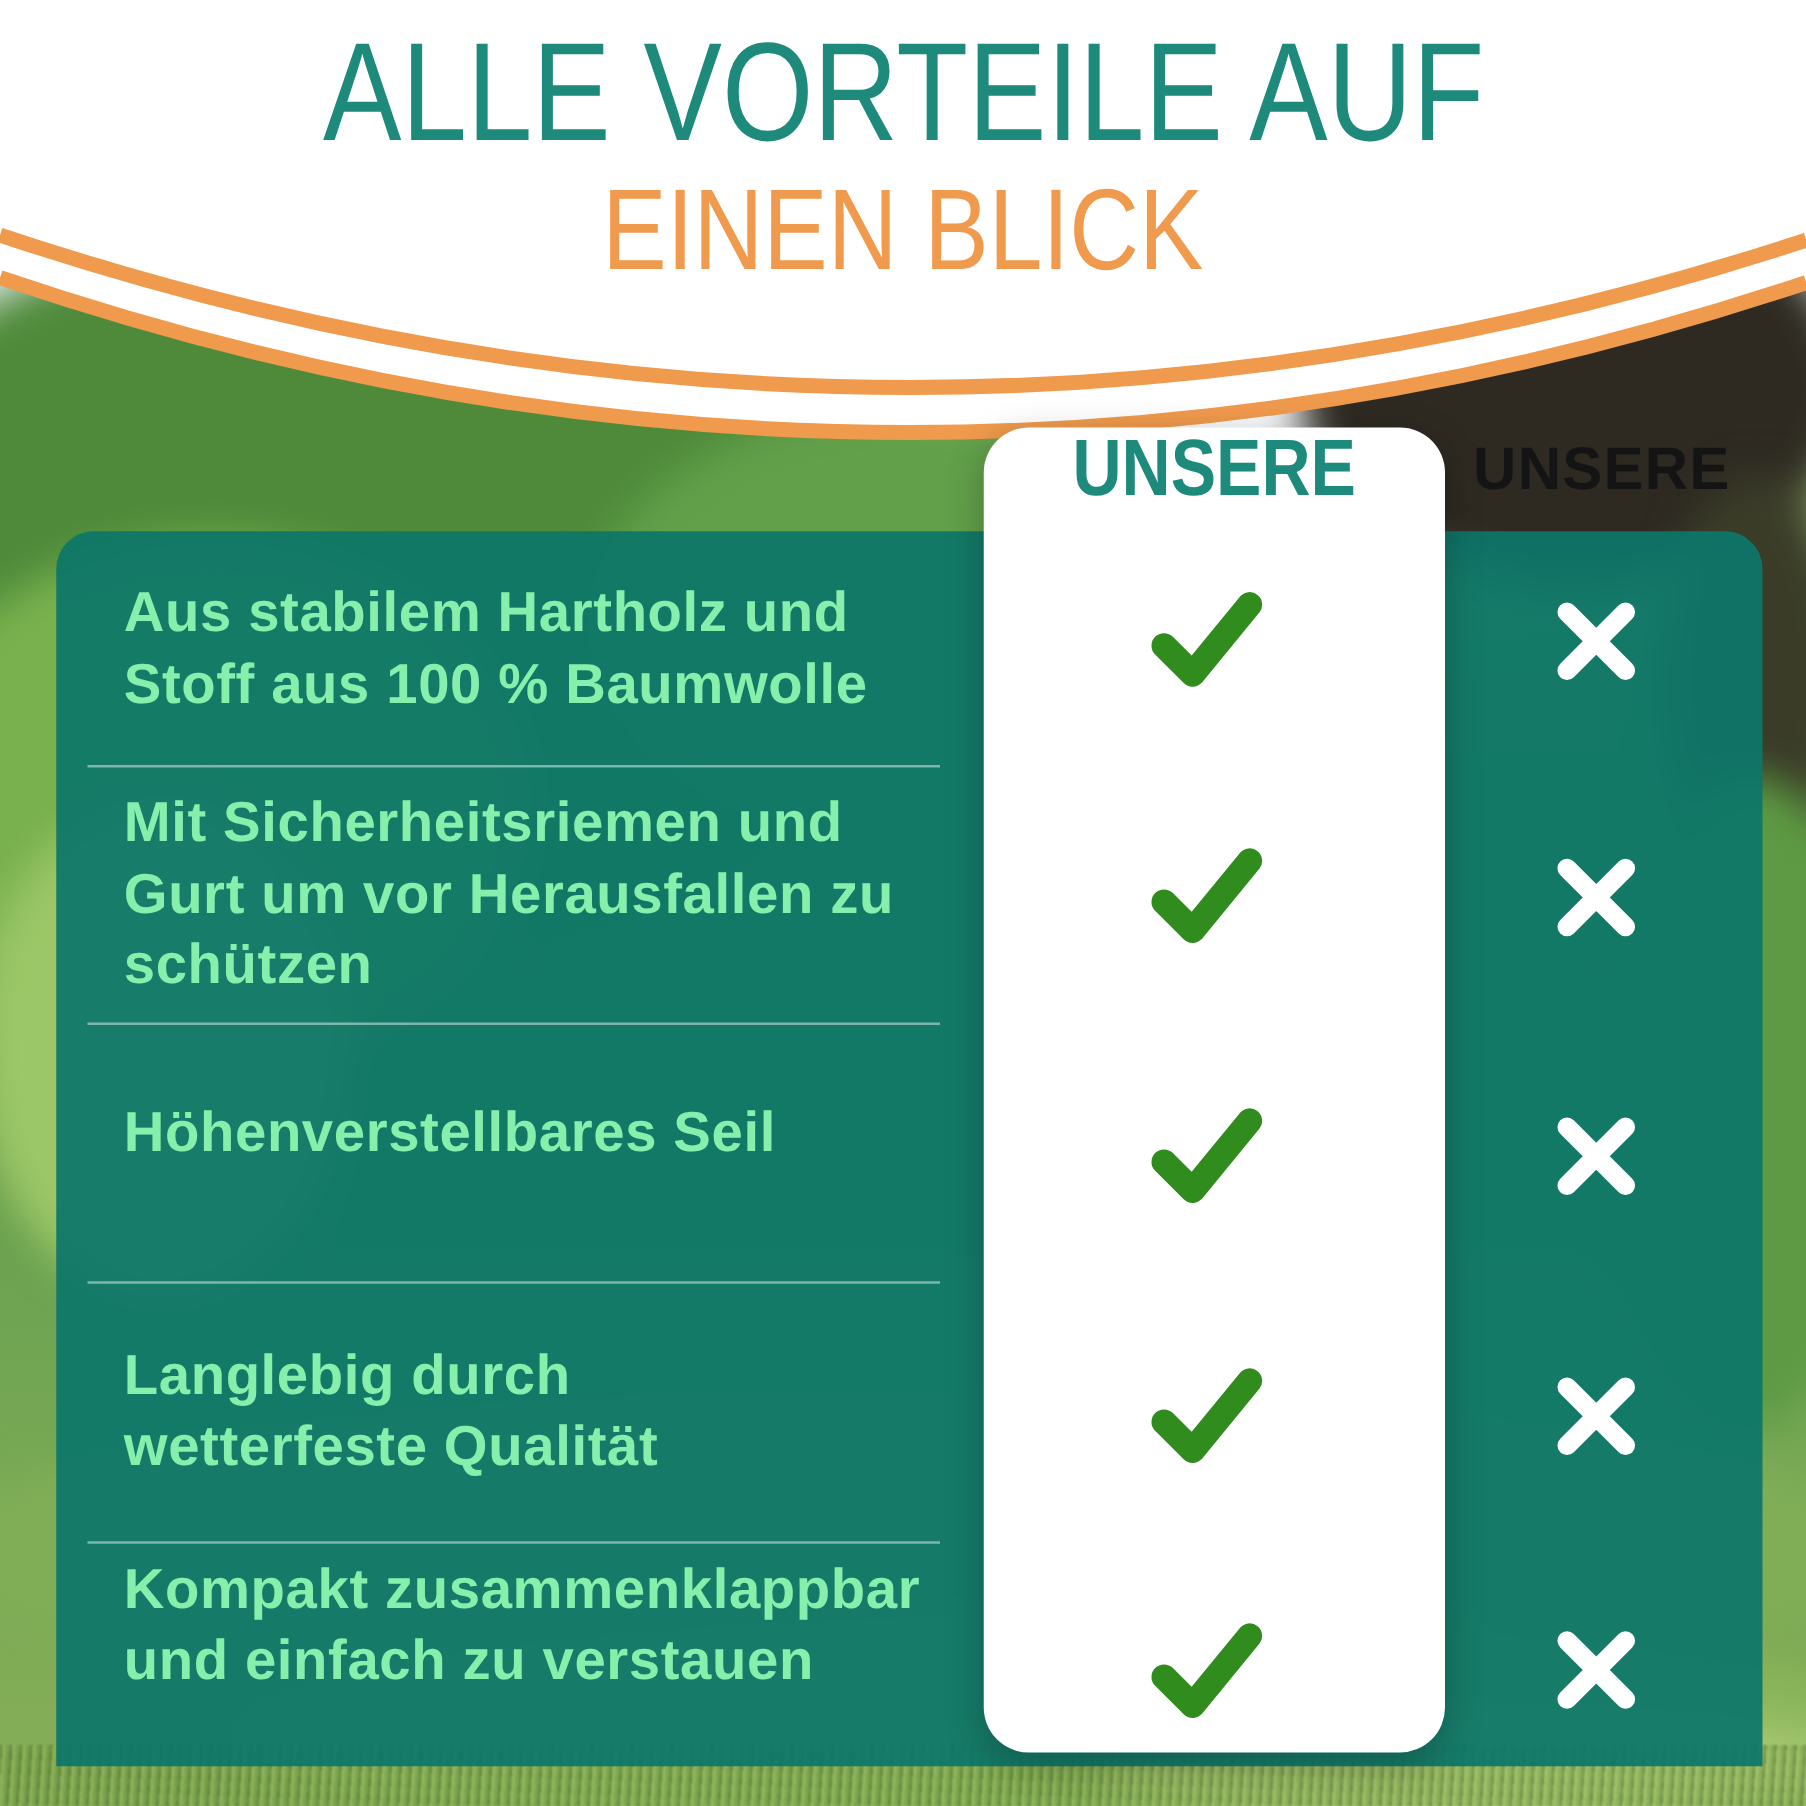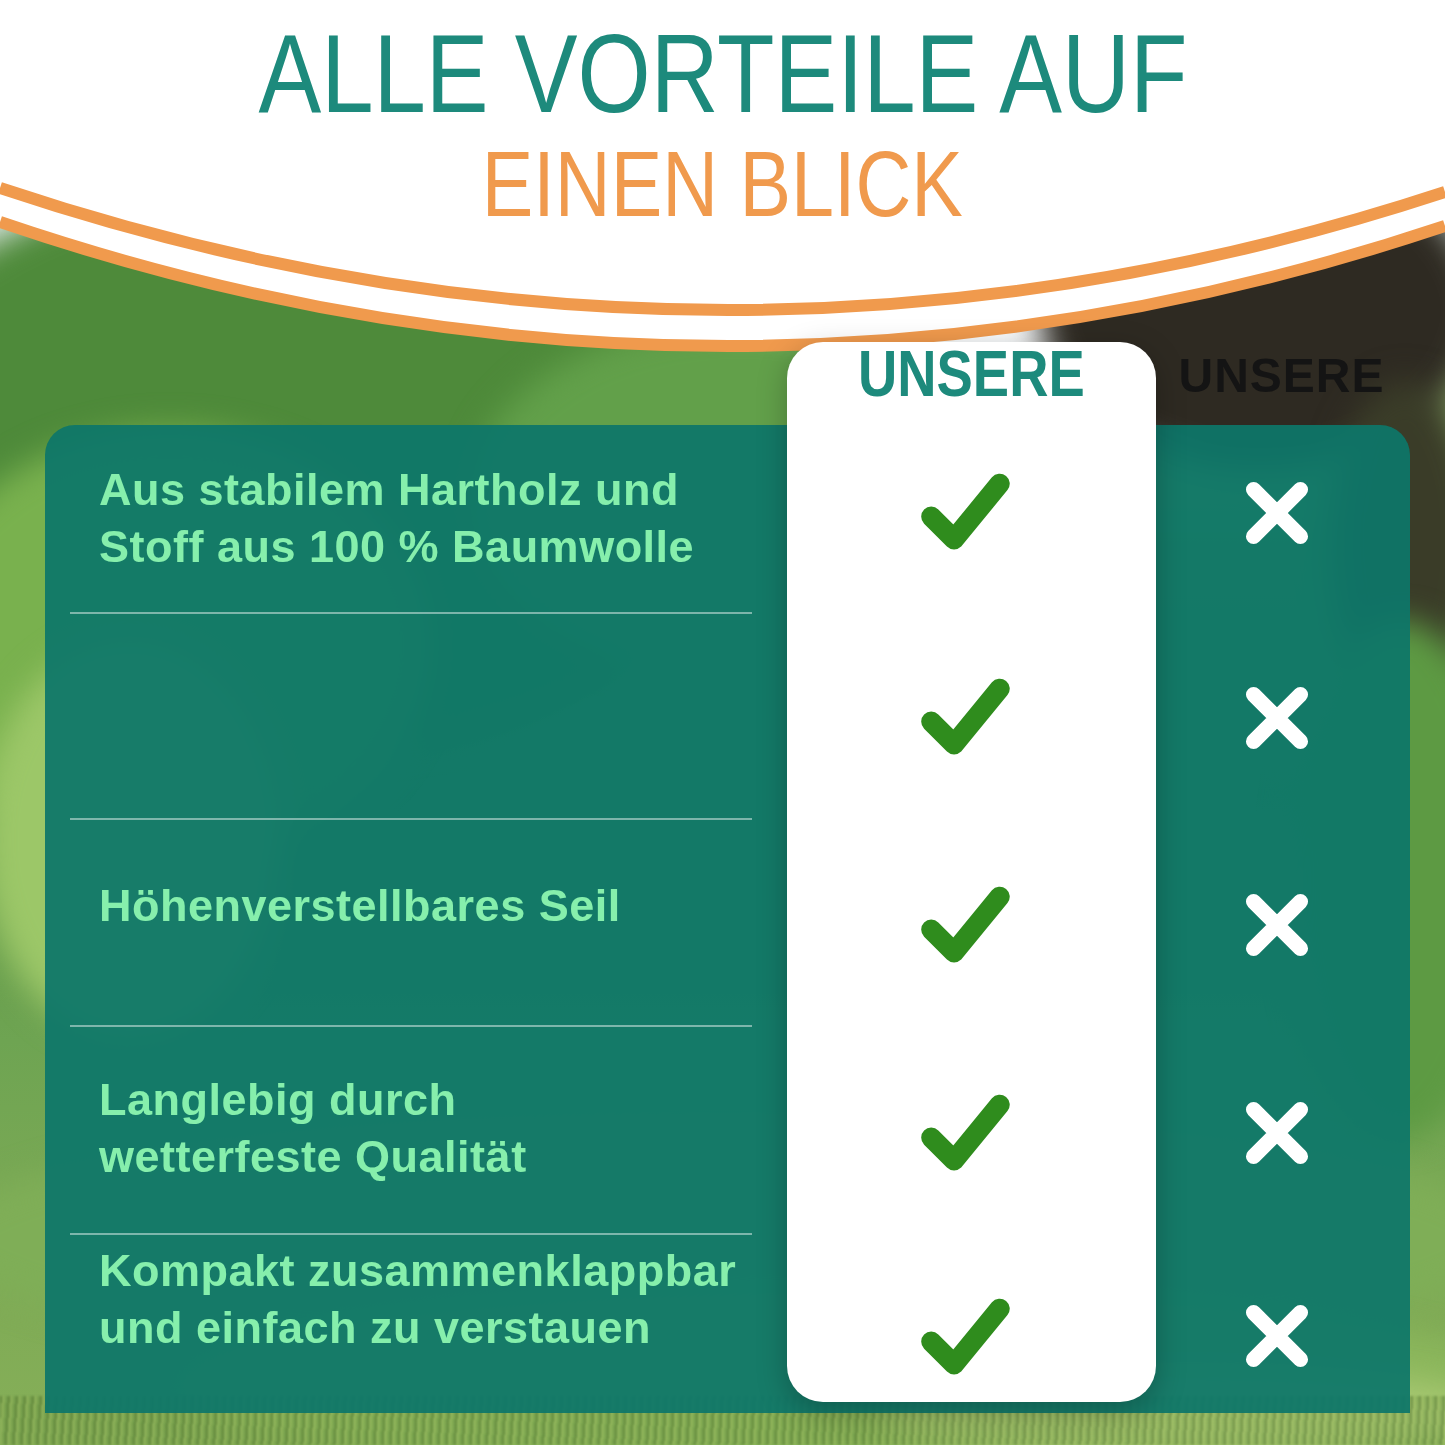--- a/index.html
+++ b/index.html
@@ -88,20 +88,23 @@
     <span>ALLE VORTEILE AUF</span>
   </div>
   <div class="title2">
     <span>EINEN BLICK</span>
   </div>
 
   <div class="teal-panel">
     <div class="feature f1">Aus stabilem Hartholz und
 Stoff aus 100 % Baumwolle</div>
     <div class="divider d1"></div>
+    <div class="feature f2">Mit Sicherheitsriemen und
+Gurt um vor Herausfallen zu
+schützen</div>
     <div class="divider d2"></div>
     <div class="feature f3">Höhenverstellbares Seil</div>
     <div class="divider d3"></div>
     <div class="feature f4">Langlebig durch
 wetterfeste Qualität</div>
     <div class="divider d4"></div>
     <div class="feature f5">Kompakt zusammenklappbar
 und einfach zu verstauen</div>
   </div>
 

